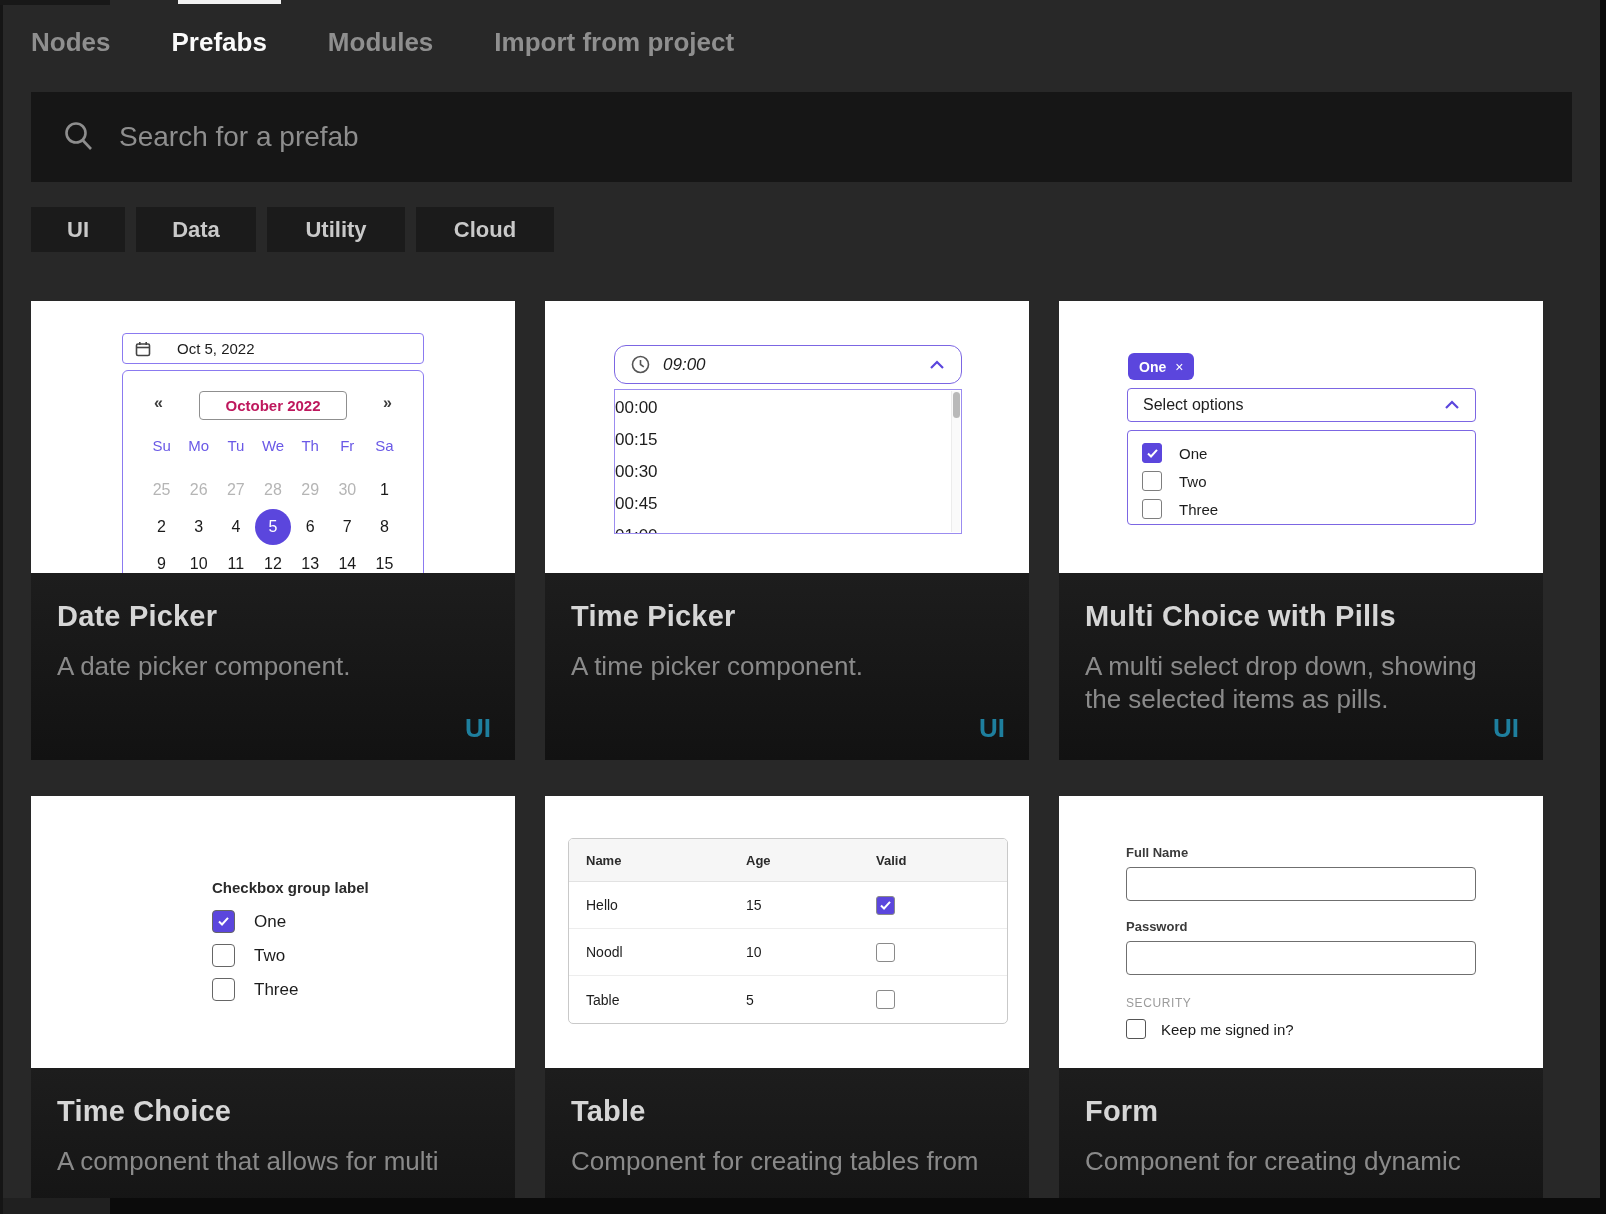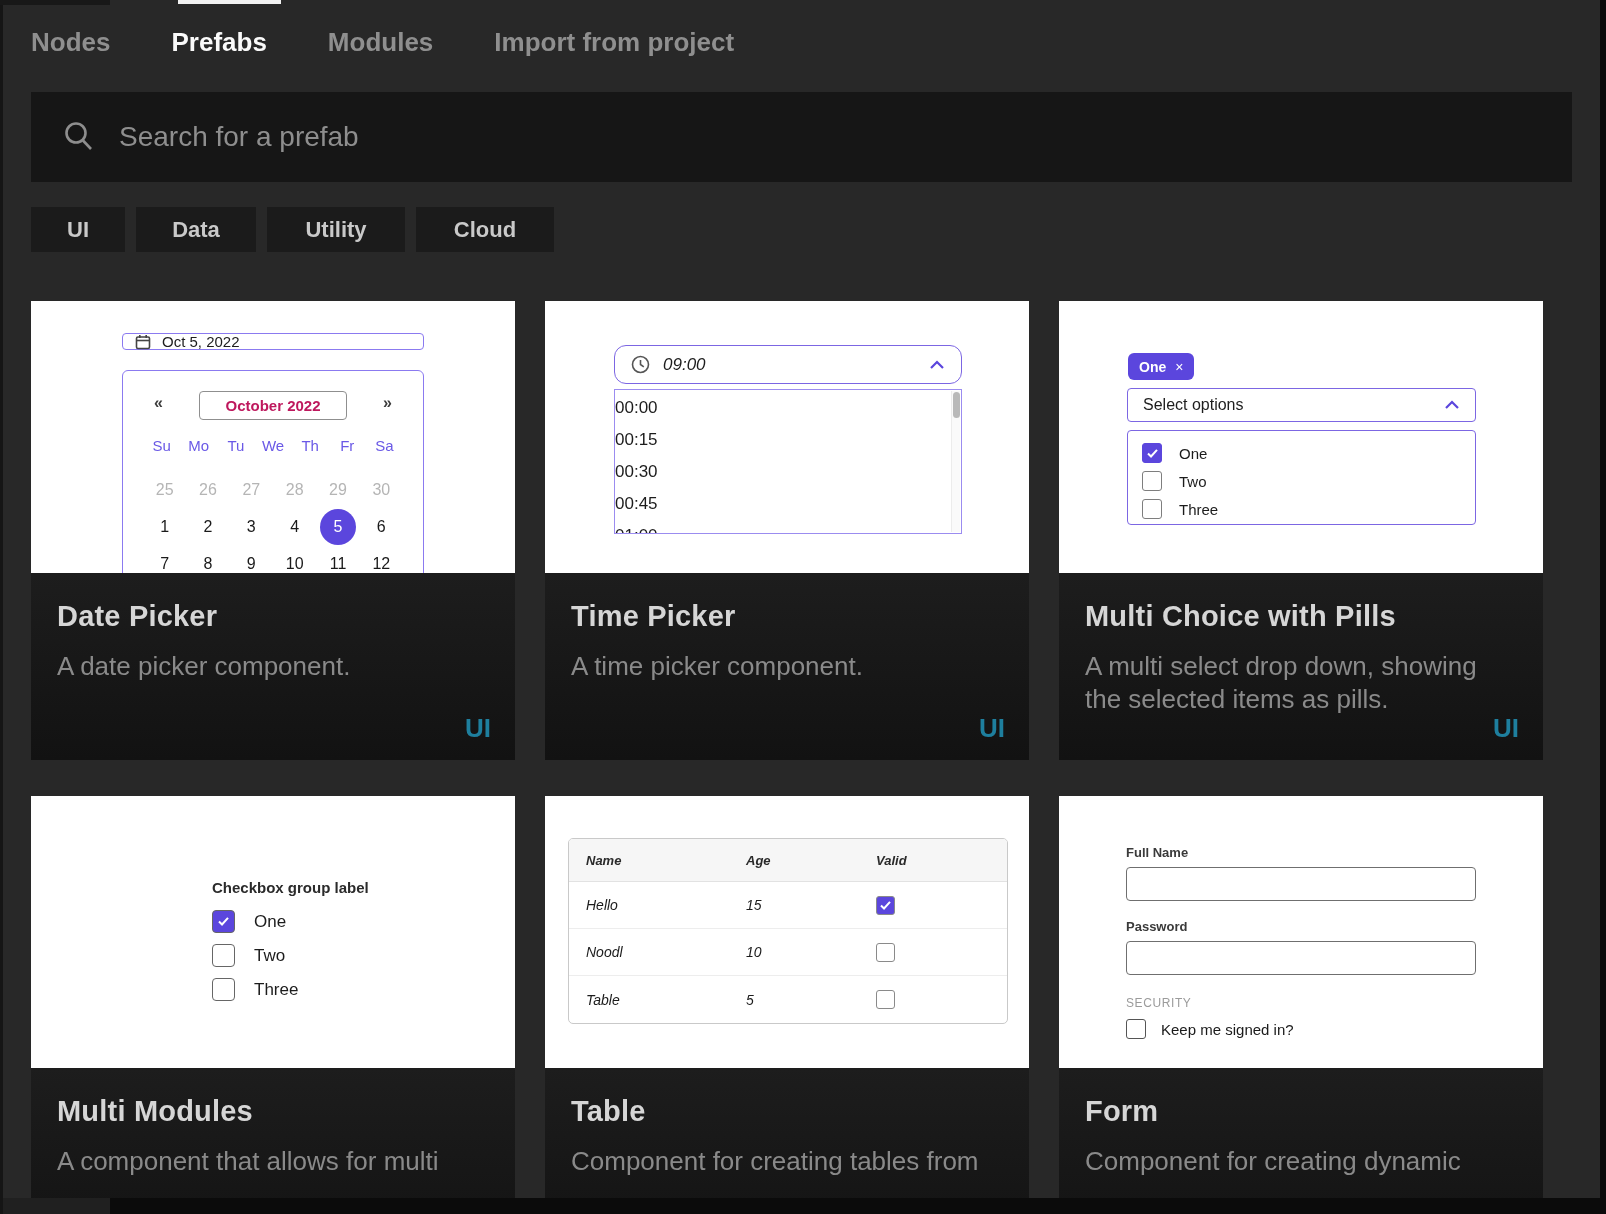--- a/index.html
+++ b/index.html
@@ -37,29 +37,29 @@
   
   .grid { position:absolute; left:31px; top:301px; display:grid; grid-template-columns:repeat(3,484px); column-gap:30px; row-gap:36px; }
   .card { width:484px; height:459px; background:#141414; cursor:pointer; }
   .preview { height:272px; background:#ffffff; position:relative; overflow:hidden; }
   .info { position:relative; height:187px; padding:27px 26px 0 26px; background:linear-gradient(180deg,#1d1d1d 0%,#121212 100%); }
   .card-title { font-size:29px; font-weight:bold; color:#d6d6d6; margin-bottom:17px; letter-spacing:0.2px; }
   .card-desc { font-size:26px; color:#8a8a8a; line-height:1.28; }
   .card-tag { position:absolute; right:24px; bottom:16px; font-size:26px; font-weight:bold; color:#1e7f9e; }
 
   
-  .dp-input { position:absolute; left:91px; top:32px; width:302px; height:17px; background:#fff; border:1px solid #8b7af0; border-radius:4px; display:flex; align-items:center; padding-left:12px; gap:11px; }
+  .dp-input { position:absolute; left:91px; top:32px; width:302px; height:31px; background:#fff; border:1px solid #8b7af0; border-radius:4px; display:flex; align-items:center; padding-left:12px; gap:26px; }
   .dp-input-text { font-size:15px; color:#1d1d1d; }
   .dp-cal { position:absolute; left:91px; top:69px; width:302px; height:250px; background:#fff; border:1px solid #8b7af0; border-radius:6px; }
   .dp-prev { position:absolute; left:31px; top:23px; font-size:16px; font-weight:bold; color:#3c3c3c; }
   .dp-next { position:absolute; right:31px; top:23px; font-size:16px; font-weight:bold; color:#3c3c3c; }
   .dp-month { position:absolute; left:76px; top:20px; width:148px; height:29px; border:1px solid #8f8f8f; border-radius:4px; text-align:center; line-height:27px; font-size:15px; font-weight:bold; color:#be185d; }
   .dp-weekdays { position:absolute; top:66px; left:0; right:0; display:grid; grid-template-columns:repeat(7,1fr); padding:0 20px; }
   .dp-wd { text-align:center; font-size:15px; color:#6a59e6; }
-  .dp-days { position:absolute; top:100px; left:0; right:0; display:grid; grid-template-columns:repeat(6,1fr); grid-auto-rows:37px; padding:0 20px; }
+  .dp-days { position:absolute; top:100px; left:0; right:0; display:grid; grid-template-columns:repeat(7,1fr); grid-auto-rows:37px; padding:0 20px; }
   .dp-cell { display:flex; align-items:center; justify-content:center; font-size:16px; color:#1a1a1a; }
   .dp-cell.muted { color:#b5b5b5; }
   .dp-cell .sel { width:36px; height:36px; border-radius:50%; background:#5b46dd; color:#fff; display:flex; align-items:center; justify-content:center; }
 
   
   .tp-input { position:absolute; left:69px; top:44px; width:348px; height:39px; background:#fff; border:1px solid #7c66e3; border-radius:12px; display:flex; align-items:center; padding:0 16px; gap:13px;font-style:italic; }
   .tp-text { font-size:17px; color:#1d1d1d; }
   .tp-chevron { margin-left:auto; }
   .tp-dd { position:absolute; left:69px; top:88px; width:348px; height:145px; background:#fff; border:1px solid #9b8cf0; padding-top:2px; overflow:hidden; }
   .tp-opt { height:32px; line-height:32px; text-align:left; font-size:17px; color:#1c1c1c; }
@@ -80,21 +80,21 @@
   
   .mc-block { position:absolute; left:181px; top:83px; }
   .mc-label { font-size:15px; font-weight:bold; color:#2b2b2b; margin-bottom:14px; }
   .mc-rows { display:flex; flex-direction:column; gap:11px; }
   .mc-rows .opt-row { gap:19px; height:23px; }
   .mc-rows .cb { width:23px; height:23px; border-radius:4px; border-color:#666; }
   .mc-rows .opt-label { font-size:17px; }
 
   
   .tbl { position:absolute; left:23px; top:42px; width:440px; height:186px; background:#fff; border:1px solid #c9c9c9; border-radius:5px; overflow:hidden; }
-  .tbl-head, .tbl-row { display:grid; grid-template-columns:160px 130px 1fr; align-items:center; padding-left:17px;font-style:italic; }
+  .tbl-head, .tbl-row { display:grid; grid-template-columns:160px 130px 1fr; align-items:center; padding-left:17px; }
   .tbl-head { height:43px; background:#f6f6f6; border-bottom:1px solid #e2e2e2; font-size:13px; font-weight:bold; color:#2b2b2b; }
   .tbl-row { height:47px; border-bottom:1px solid #ededed; font-size:14px; color:#1c1c1c; }
   .tbl-row:last-child { border-bottom:none; }
   .tbl .cb { width:19px; height:19px; border-color:#8a8a8a; }
 
   
   .form-block { position:absolute; left:67px; top:49px; width:350px; }
   .form-label { font-size:13px; font-weight:bold; color:#3a3a3a; margin-bottom:7px; }
   .form-input { width:100%; height:34px; background:#fff; border:1px solid #6f6f6f; border-radius:4px; margin-bottom:18px; outline:none; }
   .form-section { font-size:12px; color:#9b9b9b; letter-spacing:0.6px; margin:3px 0 9px 0; }
@@ -319,21 +319,21 @@
               <div class="opt-label">Two</div>
             </div>
             <div class="opt-row">
               <div class="cb"></div>
               <div class="opt-label">Three</div>
             </div>
           </div>
       </div>
     </div>
     <div class="info">
-      <div class="card-title">Multi Modules</div>
+      <div class="card-title">Time Choice</div>
       <div class="card-desc">A component that allows for multi</div>
       <div class="card-tag"></div>
     </div>
   </div>
 
   <div class="card">
     <div class="preview">
       <div class="tbl">
         <div class="tbl-head">
           <div>Name</div>

